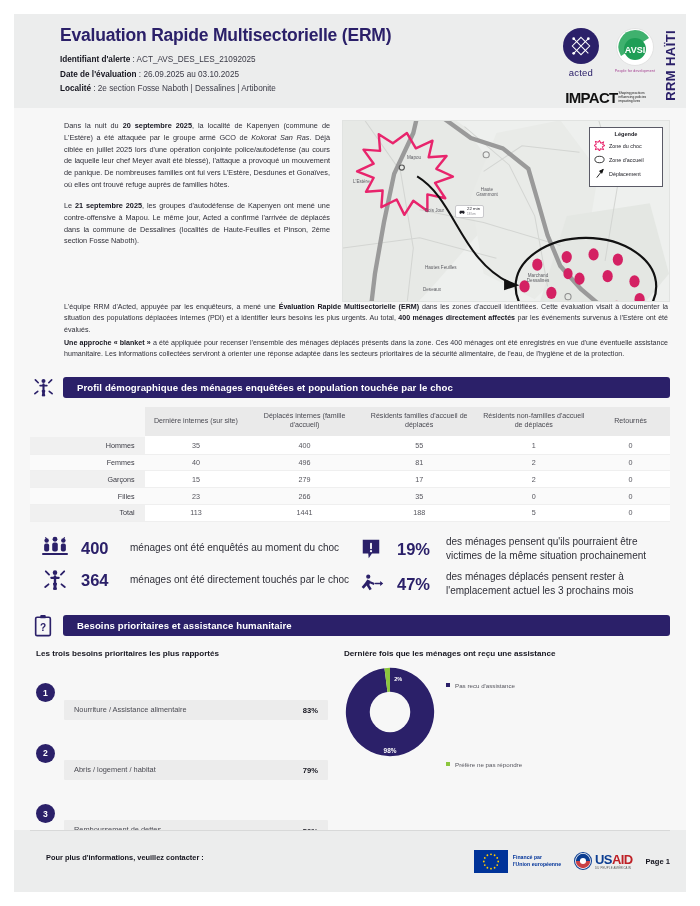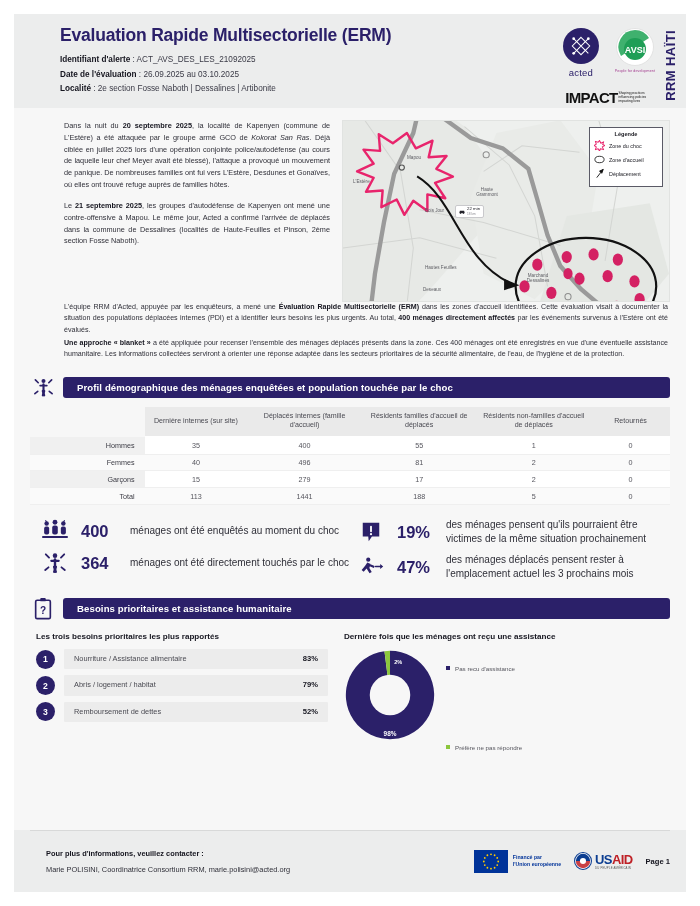--- a/index.html
+++ b/index.html
@@ -176,21 +176,21 @@
   .needs-left{width:292px;flex:0 0 292px;}
   .needs-right{flex:1;}
   .sub-h{font-size:8.1px;font-weight:bold;color:#15151f;margin:0 0 8px 0;}
   .need-item{display:flex;align-items:center;gap:9px;margin-bottom:6px;}
   .rank{
     width:19px;height:19px;flex:0 0 19px;border-radius:50%;background:#2b2069;
     color:#fff;font-size:8.6px;font-weight:bold;display:flex;align-items:center;justify-content:center;
   }
   .need-bar{
     flex:1;background:#ececec;border-radius:1px;padding:5px 10px;
-    display:flex;align-items:flex-start;justify-content:space-between;gap:8px;min-height:20px;box-sizing:border-box;
+    display:flex;align-items:flex-end;justify-content:space-between;gap:8px;min-height:20px;box-sizing:border-box;margin-top:34px;
   }
   .need-label{font-size:7.4px;color:#4a4a52;line-height:1.4;}
   .need-pct{font-size:7.6px;font-weight:bold;color:#15151f;white-space:nowrap;}
 
   .donut-wrap{display:flex;align-items:flex-start;gap:10px;margin-top:4px;}
   .donut-legend{display:flex;flex-direction:column;justify-content:space-between;height:86px;padding-top:16px;}
   .dl-item{display:flex;align-items:center;gap:5px;}
   .dl-sw{width:4px;height:4px;flex:0 0 4px;}
   .dl-txt{font-size:6.2px;color:#55555d;white-space:nowrap;}
 
@@ -440,20 +440,28 @@
             </tr>
             <tr>
               <td class="rowlab">Garçons</td>
               <td>15</td>
               <td>279</td>
               <td>17</td>
               <td>2</td>
               <td>0</td>
             </tr>
             <tr>
+              <td class="rowlab">Filles</td>
+              <td>23</td>
+              <td>266</td>
+              <td>35</td>
+              <td>0</td>
+              <td>0</td>
+            </tr>
+            <tr>
               <td class="rowlab">Total</td>
               <td>113</td>
               <td>1441</td>
               <td>188</td>
               <td>5</td>
               <td>0</td>
             </tr>
           </tbody>
     </table>
 
@@ -596,21 +604,20 @@
           </div>
         </div>
       </div>
     </div>
   </div>
 
   <div class="footer">
     <div class="hr-foot"></div>
     <div class="foot-left">
       <div class="foot-t1">Pour plus d'informations, veuillez contacter :</div>
-      <div class="foot-t2">Marie POLISINI, Coordinatrice Consortium RRM, marie.polisini@acted.org</div>
     </div>
     <div class="foot-right">
       <div style="display:flex;align-items:center;gap:5px;">
         <div class="eu-flag">
           <svg width="34" height="23" viewBox="0 0 34 23">
             <rect width="34" height="23" fill="#003399"></rect>
             <g fill="#FFCC00" id="eu-stars">
                   <circle cx="17.00" cy="4.30" r="0.9"></circle>
                   <circle cx="20.60" cy="5.26" r="0.9"></circle>
                   <circle cx="23.24" cy="7.90" r="0.9"></circle>

